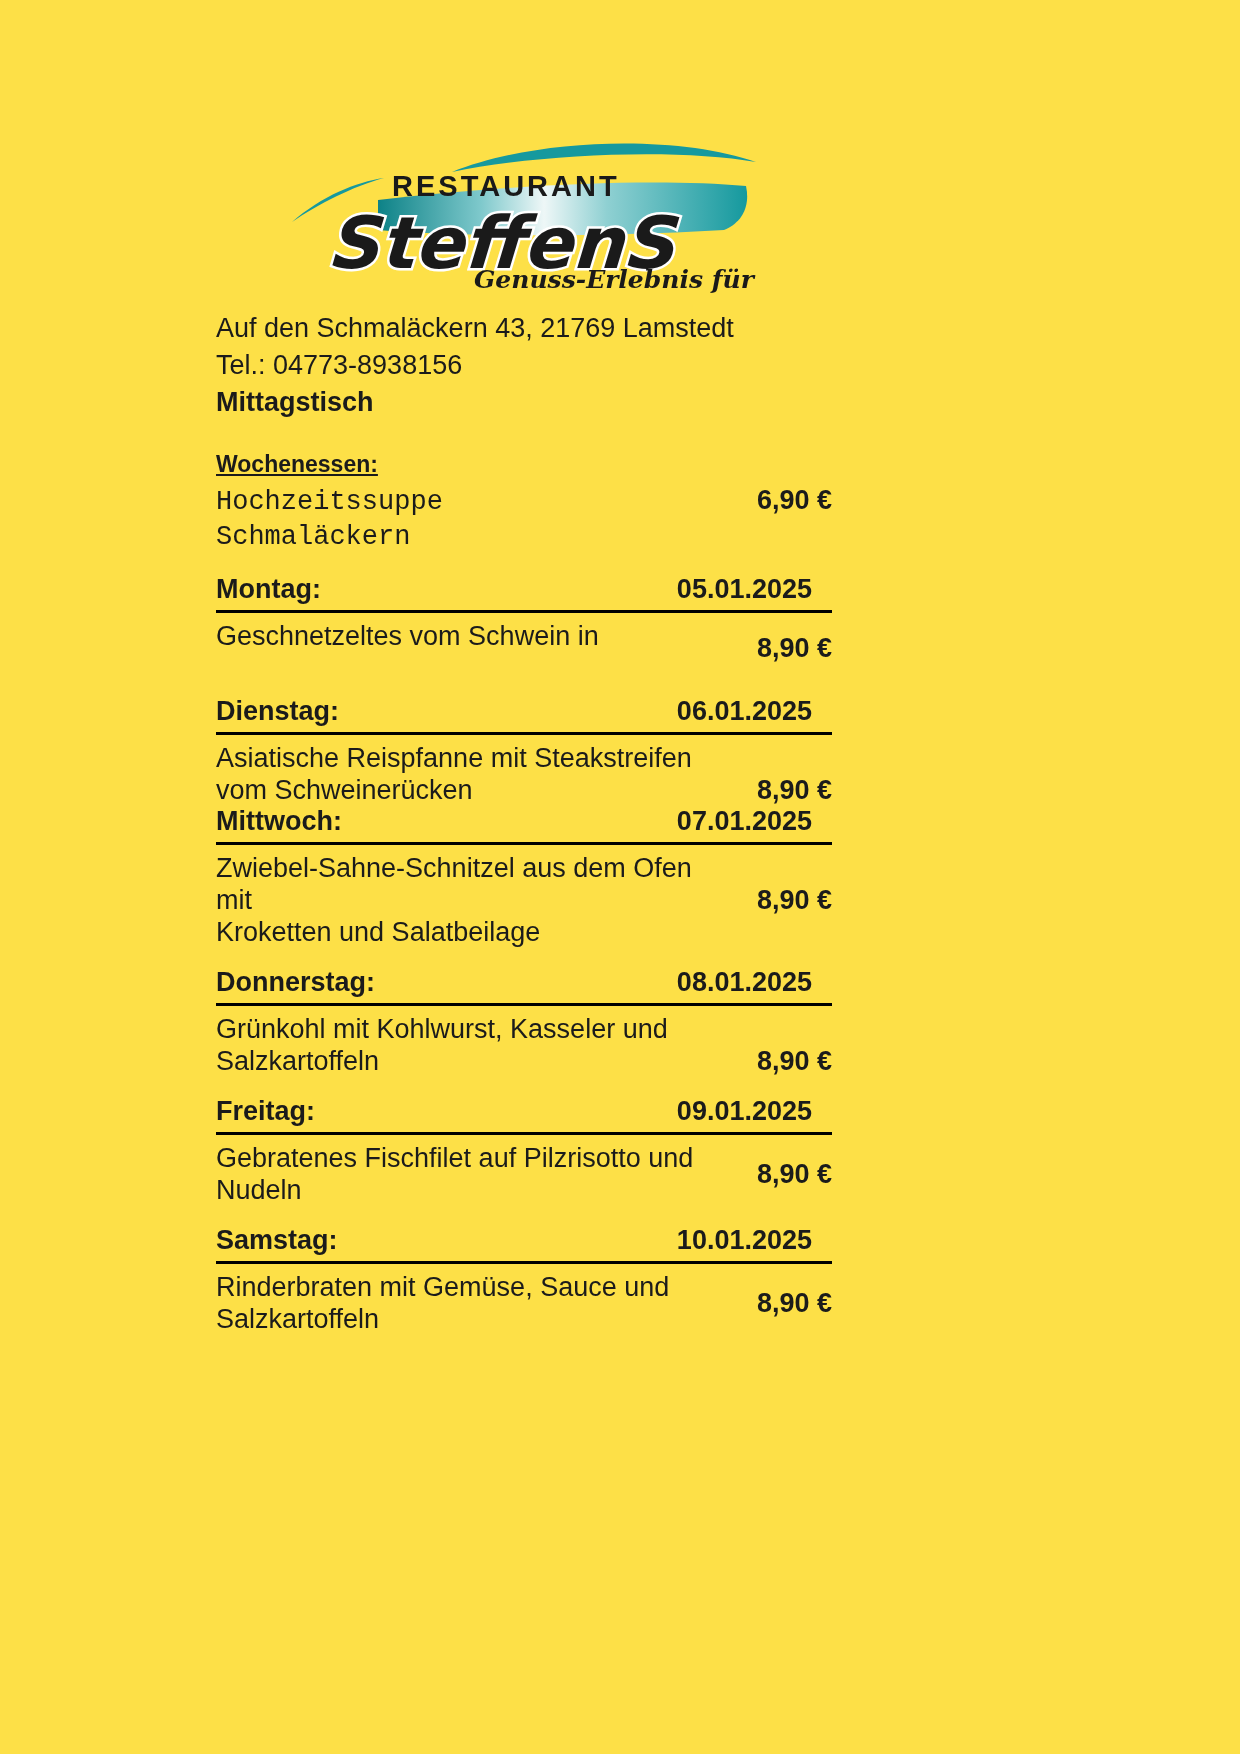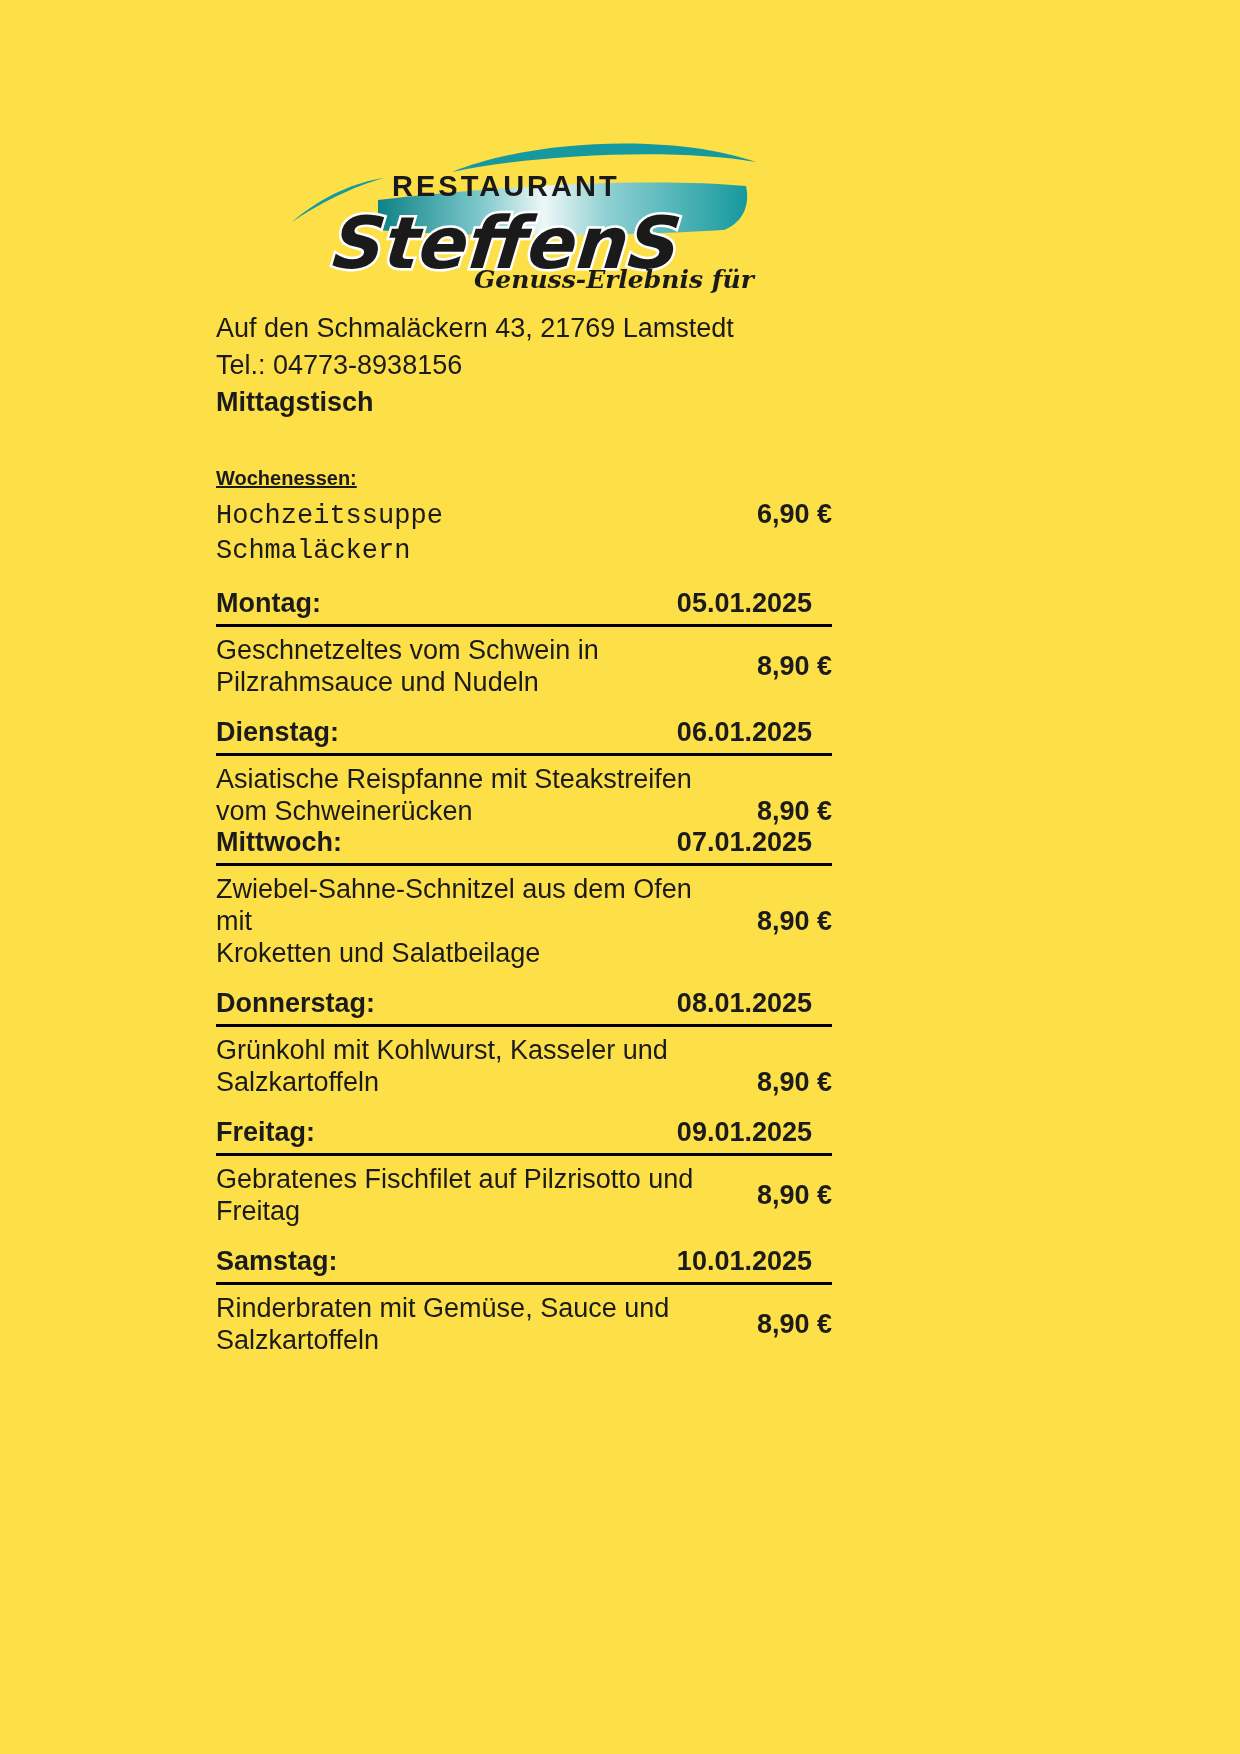--- a/index.html
+++ b/index.html
@@ -17,22 +17,22 @@
   .logo-wrap { position:absolute; left:256px; top:126px; width:505px; height:175px; }
   .logo-wrap svg { display:block; }
 
   
   .content { position:absolute; left:216px; top:310px; width:616px; }
 
   .address-line { font-size:27px; line-height:37px; }
   .menu-title   { margin-top:0; font-size:27px; line-height:37px; font-weight:700; }
 
   .week-heading {
-    margin-top:40px;
-    font-size:20px; line-height:34px; font-weight:700;
+    margin-top:26px;
+    font-size:23px; line-height:34px; font-weight:700;
     text-decoration:underline;
     display:inline-block;
   }
   .week-items { margin-top:2px; }
   .week-item  { display:flex; justify-content:space-between; align-items:baseline; line-height:35px; }
   .week-item-name  { font-size:27px;font-family:Liberation Mono, monospace; }
   .week-item-price { font-size:27px; font-weight:700; white-space:nowrap; }
 
   .day-block { margin-top:19px; }
   .day-block.tight { margin-top:0; }
@@ -108,21 +108,20 @@
 
     <div id="day-blocks">
   <div class="day-block">
     <div class="day-header">
       <span class="day-label">Montag:</span>
       <span class="day-date">05.01.2025</span>
     </div>
     <div class="dish-row">
       <div class="dish-desc">
               <div class="dish-line">Geschnetzeltes vom Schwein in</div>
-              <div class="dish-line">Pilzrahmsauce und Nudeln</div>
             </div>
       <div class="dish-price align-middle">8,90 €</div>
     </div>
   </div>
 
   <div class="day-block">
     <div class="day-header">
       <span class="day-label">Dienstag:</span>
       <span class="day-date">06.01.2025</span>
     </div>
@@ -164,21 +163,21 @@
   </div>
 
   <div class="day-block">
     <div class="day-header">
       <span class="day-label">Freitag:</span>
       <span class="day-date">09.01.2025</span>
     </div>
     <div class="dish-row">
       <div class="dish-desc">
               <div class="dish-line">Gebratenes Fischfilet auf Pilzrisotto und</div>
-              <div class="dish-line">Freitag</div>
+              <div class="dish-line">Nudeln</div>
             </div>
       <div class="dish-price align-middle">8,90 €</div>
     </div>
   </div>
 
   <div class="day-block">
     <div class="day-header">
       <span class="day-label">Samstag:</span>
       <span class="day-date">10.01.2025</span>
     </div>

